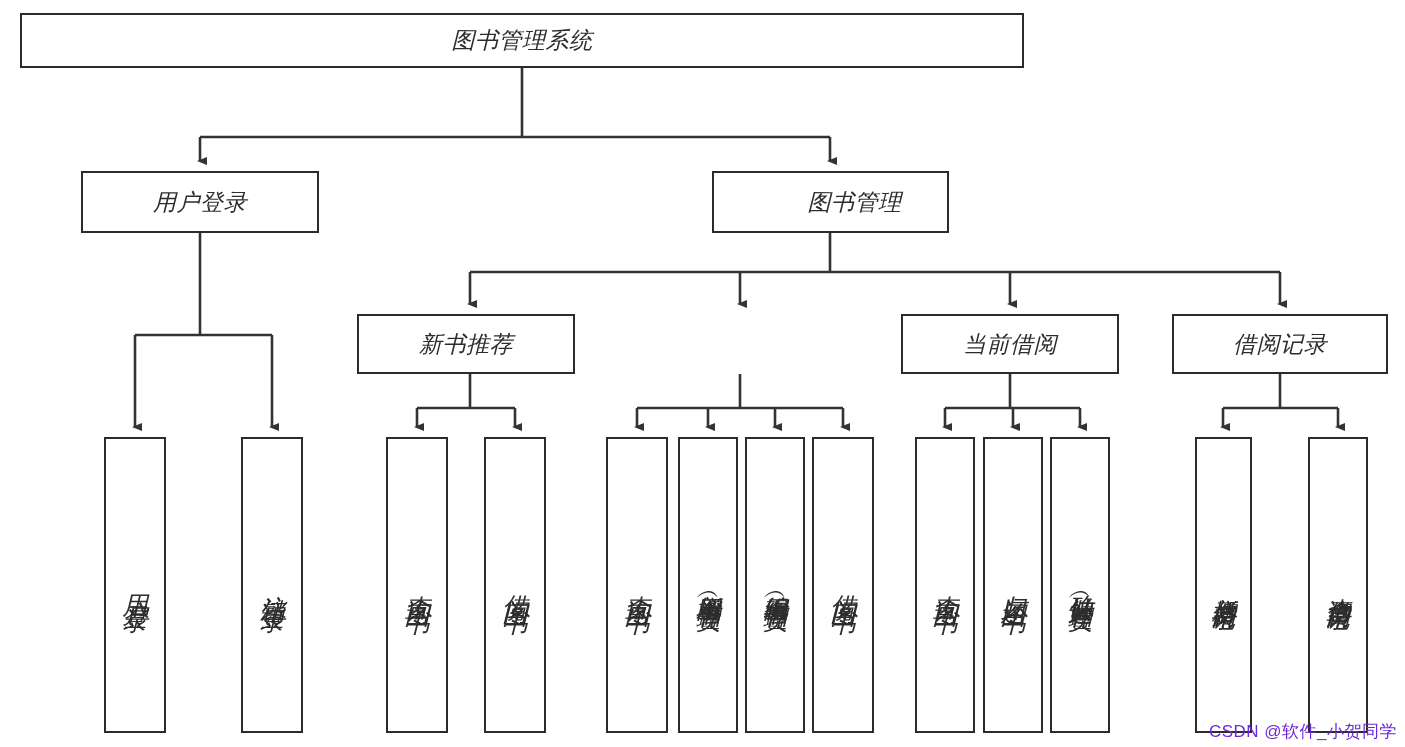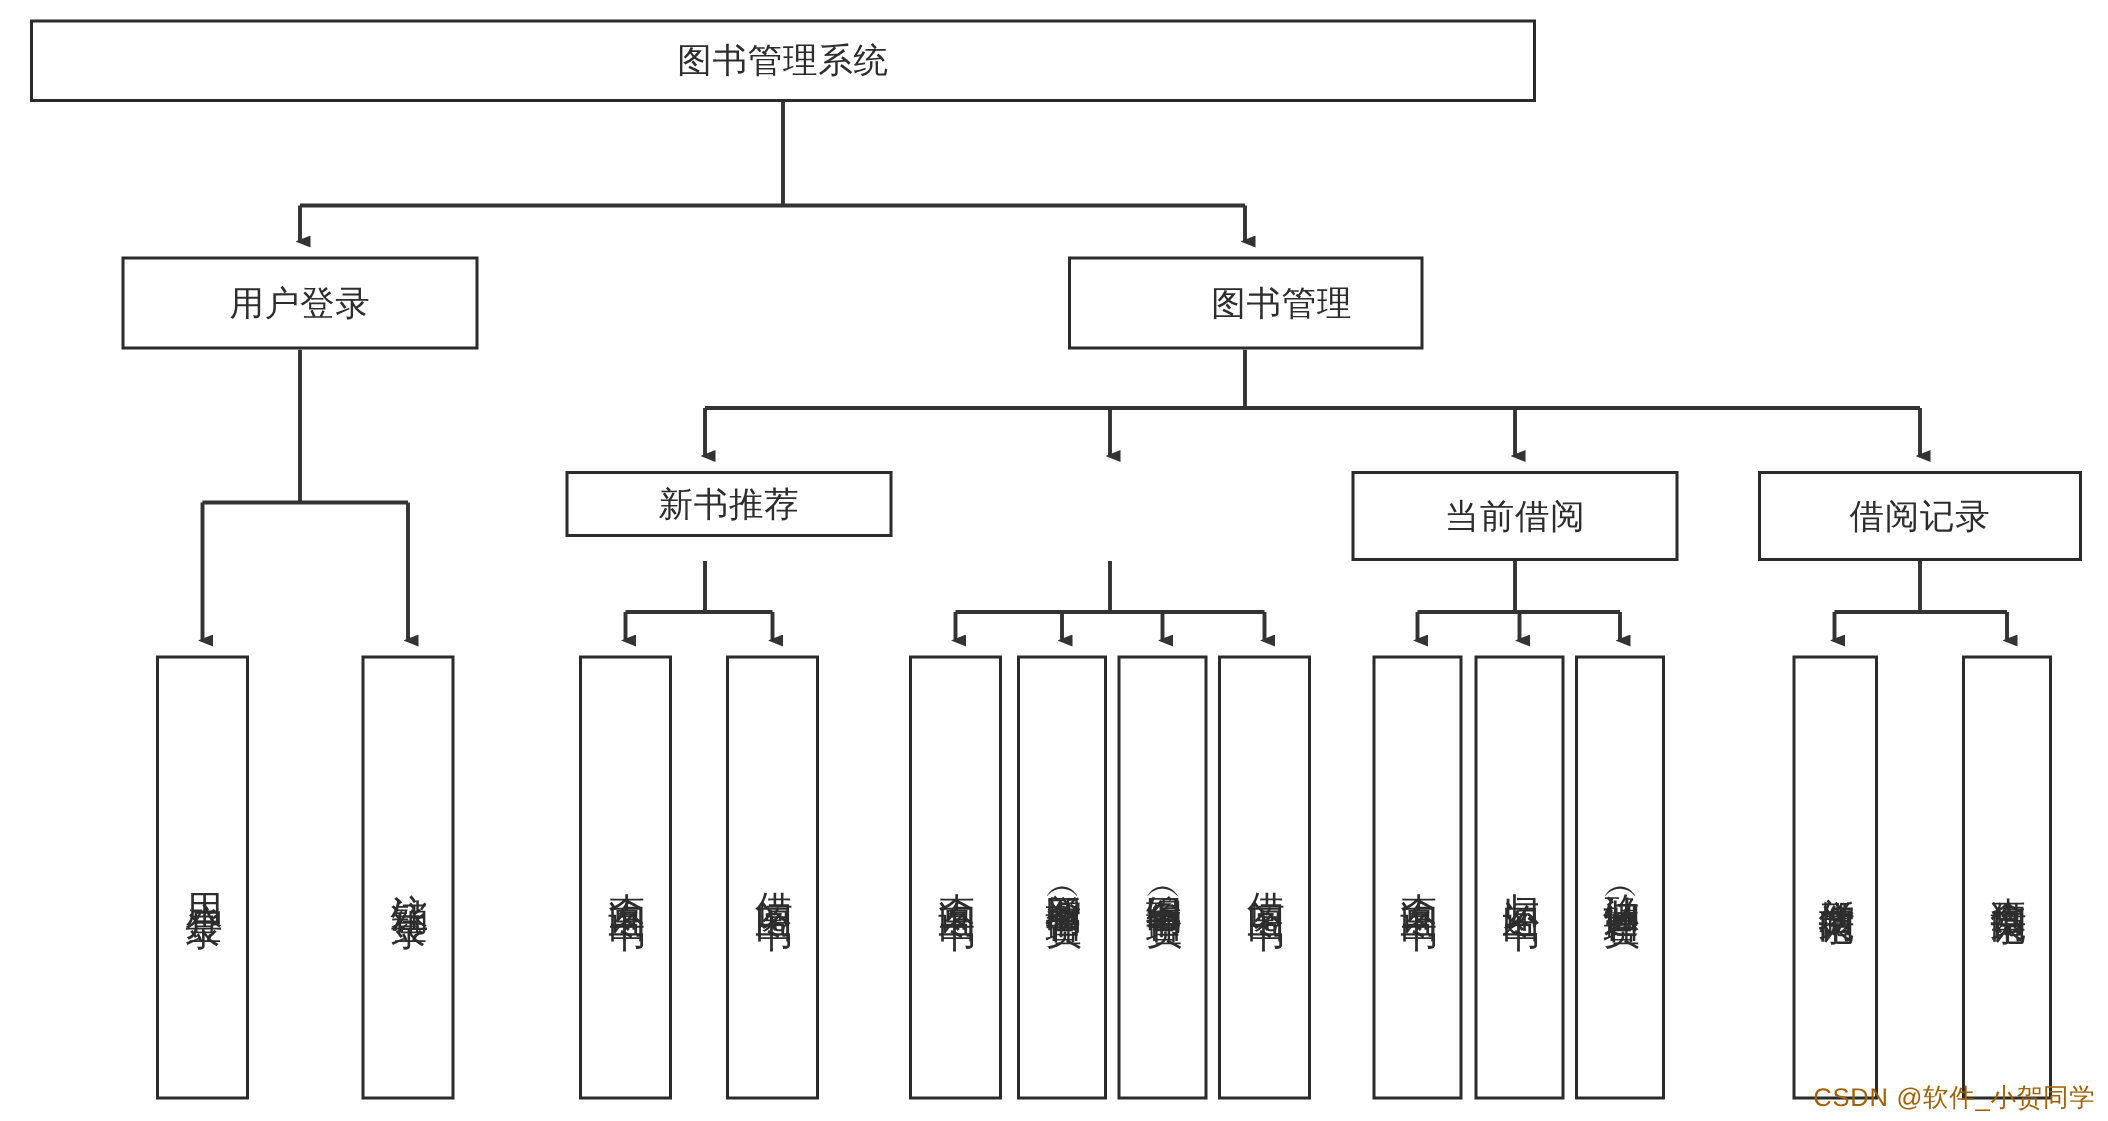--- a/index.html
+++ b/index.html
@@ -33,20 +33,21 @@
     display: flex;
     align-items: center;
     justify-content: center;
     z-index: 3;
   }
   .node .label {
     color: #2d2d2d;
     line-height: 1.05;
     text-align: center;
     white-space: nowrap;
+    font-style: italic;
   }
   
   .node.horiz .label {
     font-size: 23px;
     letter-spacing: 0.5px;
   }
   .node.root .label {
     font-size: 23px;
   }
   
@@ -140,21 +141,21 @@
     <span class="label" style="color: rgb(45, 45, 45);">图书管理系统</span>
   </div>
 
   <div class="node horiz" id="node-l1-0" style="left: 81px; top: 171px; width: 238px; height: 62px; border-color: rgb(43, 43, 43); background: rgb(255, 255, 255);">
     <span class="label" style="color: rgb(45, 45, 45);">用户登录</span>
   </div>
   <div class="node horiz" id="node-l1-1" style="left: 712px; top: 171px; width: 237px; height: 62px; border-color: rgb(43, 43, 43); background: rgb(255, 255, 255); padding-left: 48px;">
     <span class="label" style="color: rgb(45, 45, 45);">图书管理</span>
   </div>
 
-  <div class="node horiz" id="node-l2-0" style="left: 377px; top: 314px; width: 218px; height: 44px; border-color: rgb(43, 43, 43); background: rgb(255, 255, 255);">
+  <div class="node horiz" id="node-l2-0" style="left: 357px; top: 314px; width: 218px; height: 60px; border-color: rgb(43, 43, 43); background: rgb(255, 255, 255);">
     <span class="label" style="color: rgb(45, 45, 45);">新书推荐</span>
   </div>
   <div class="node horiz" id="node-l2-3" style="left: 1172px; top: 314px; width: 216px; height: 60px; border-color: rgb(43, 43, 43); background: rgb(255, 255, 255);">
     <span class="label" style="color: rgb(45, 45, 45);">借阅记录</span>
   </div>
   <div class="node horiz" id="node-l2-2" style="left: 901px; top: 314px; width: 218px; height: 60px; border-color: rgb(43, 43, 43); background: rgb(255, 255, 255);">
     <span class="label" style="color: rgb(45, 45, 45);">当前借阅</span>
   </div>
 
   <div class="node vert" id="node-leaf-0" style="left: 104px; top: 437px; width: 62px; height: 296px; border-color: rgb(43, 43, 43); background: rgb(255, 255, 255);">
@@ -190,14 +191,14 @@
   <div class="node vert tall" id="node-leaf-10" style="left: 1050px; top: 437px; width: 60px; height: 296px; border-color: rgb(43, 43, 43); background: rgb(255, 255, 255);">
     <span class="label" style="color: rgb(45, 45, 45);">确认归还（管理员）</span>
   </div>
   <div class="node vert tall" id="node-leaf-11" style="left: 1195px; top: 437px; width: 57px; height: 296px; border-color: rgb(43, 43, 43); background: rgb(255, 255, 255);">
     <span class="label" style="color: rgb(45, 45, 45);">新增借阅记录</span>
   </div>
   <div class="node vert tall" id="node-leaf-12" style="left: 1308px; top: 437px; width: 60px; height: 296px; border-color: rgb(43, 43, 43); background: rgb(255, 255, 255);">
     <span class="label" style="color: rgb(45, 45, 45);">查询借阅记录</span>
   </div>
 
-  <div class="watermark" style="color: #a16207;">CSDN @软件_小贺同学</div>
+  <div class="watermark" style="color: #6d28d9;">CSDN @软件_小贺同学</div>
 </div>
 
 </body></html>

